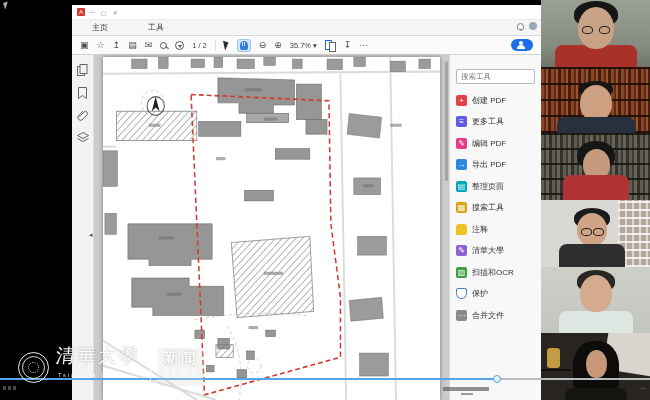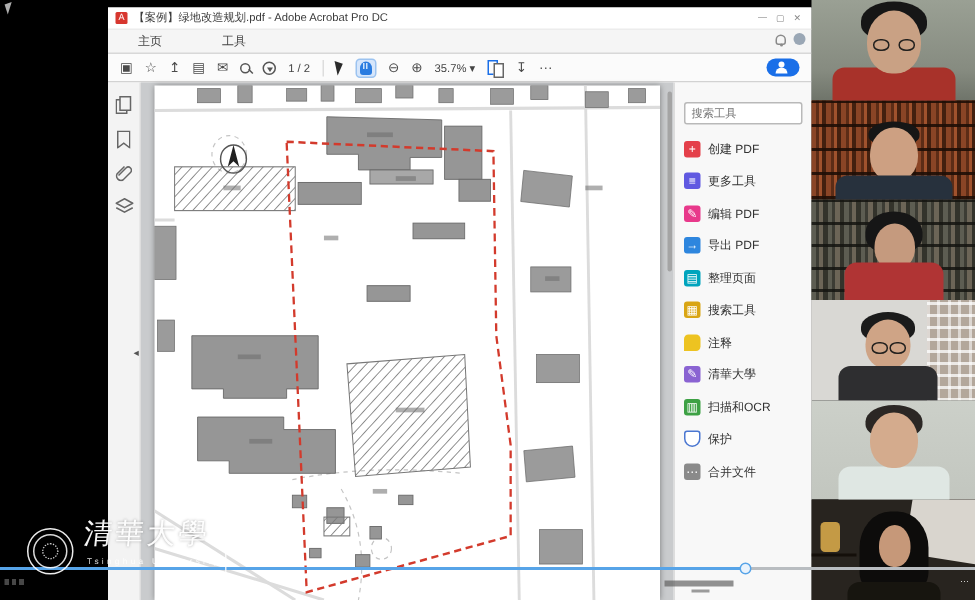--- a/index.html
+++ b/index.html
@@ -184,21 +184,20 @@
 
 <div class="stage">
 
   <span class="corner-mark"></span>
   <span class="corner-dots"></span>
 
   <div class="app">
 
     <div class="titlebar">
       <span class="acrobat-logo">A</span>
-      <span class="title-text">【案例】绿地改造规划.pdf - Adobe Acrobat Pro DC</span>
       <span class="win-controls">
         <span>—</span>
         <span>▢</span>
         <span>✕</span>
       </span>
     </div>
 
 
     <div class="tabbar">
       <span class="tab">主页</span>
@@ -448,15 +447,19 @@
     <span class="track"></span>
     <span class="played" style="width: 76.5%;"></span>
     <span class="knob" style="left: 76.5%;"></span>
   </div>
 
   <div class="watermark">
     <span class="seal"></span>
     <span class="uni-script">清華大學</span>
     <span class="uni-en">Tsinghua University</span>
     <span class="wm-divider"></span>
+    <span class="news-box">
+      <div class="news-cn">新闻</div>
+      <div class="news-en">NEWS</div>
+    </span>
   </div>
 
 </div>
 
 </body></html>

